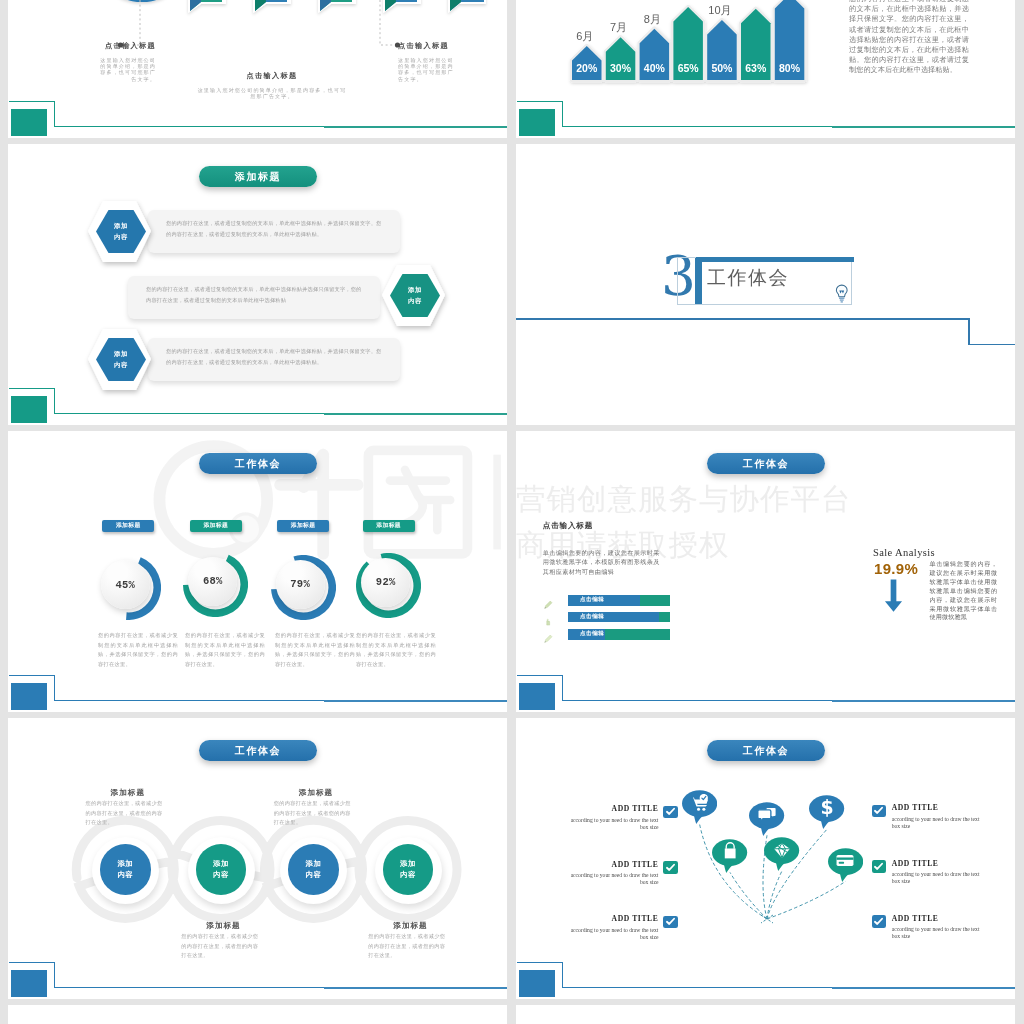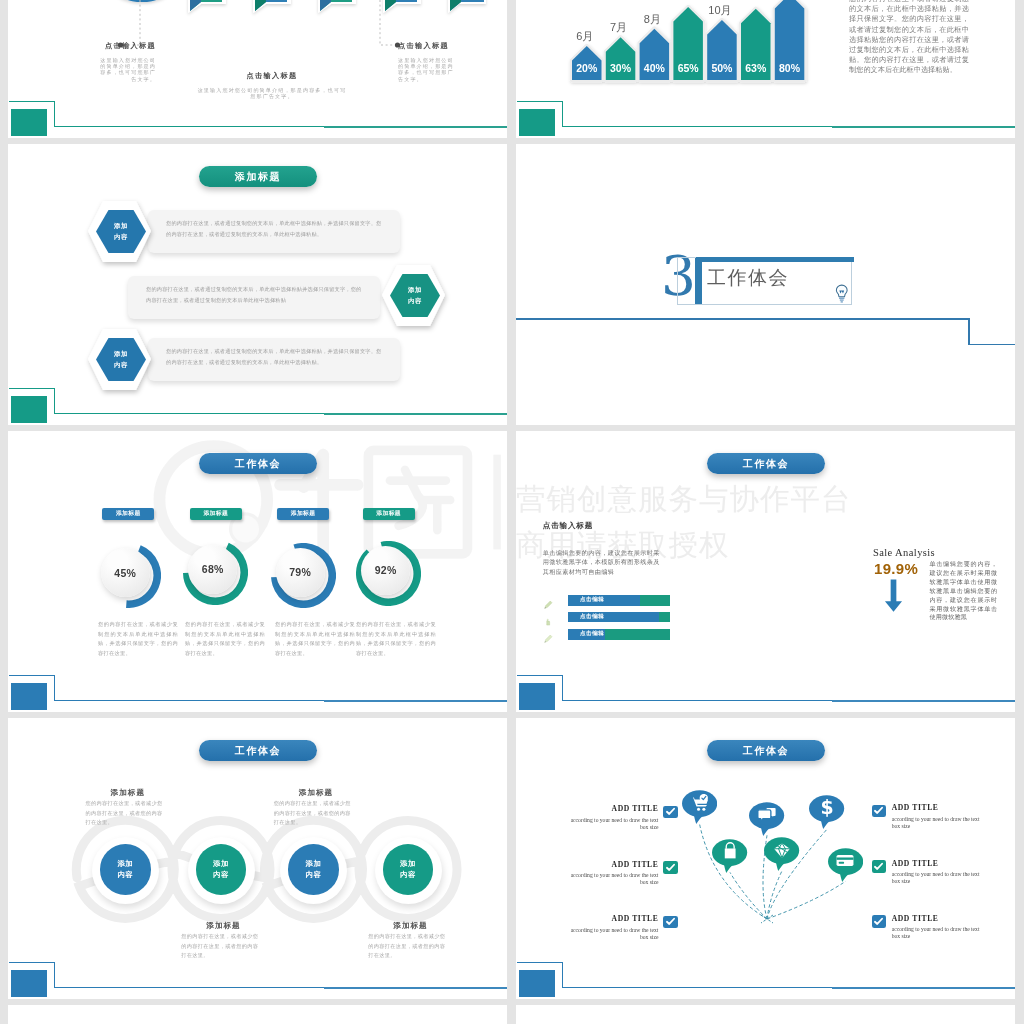--- a/index.html
+++ b/index.html
@@ -70,21 +70,21 @@
   .sec-bar{position:absolute;left:33px;top:0px;width:6.5px;height:48.5px;background:#2f7cb0;}
   .sec-frame{position:absolute;left:15px;top:0px;width:175px;height:48.5px;border:1px solid #bccfdd;box-sizing:border-box;}
   .sec-top{position:absolute;left:18px;top:-1px;width:158px;height:5.5px;background:#2f7cb0;}
   .sec-title{position:absolute;left:29px;top:10.5px;font-size:19px;color:#5e5e5e;letter-spacing:1.5px;font-family:"Liberation Sans",sans-serif;line-height:20px;}
   .bulb{position:absolute;left:157px;top:26.5px;width:13.5px;height:19.7px;}
   .sec-line{position:absolute;left:-6px;top:174px;width:460px;height:1.5px;background:#3279ae;}
   .sec-step{position:absolute;left:452px;top:174px;width:1.5px;height:27px;background:#3279ae;}
   .sec-line2{position:absolute;left:452px;top:199.5px;width:52px;height:1.5px;background:#3279ae;}
 
   
-  .kpis{position:absolute;left:0;top:4px;width:438px;height:281px;}
+  .kpis{position:absolute;left:0;top:16px;width:438px;height:281px;font-family:Liberation Mono, monospace;}
   .kpi-lab{position:absolute;width:52px;height:12.8px;border-radius:2px;color:#fff;font-size:5.8px;font-weight:bold;
            display:flex;align-items:center;justify-content:center;box-shadow:1px 2px 3px rgba(0,0,0,.26);letter-spacing:.4px;}
   .kpi-txt{position:absolute;font-size:5.2px;color:#a0a0a0;line-height:9.6px;width:80px;text-align:justify;letter-spacing:.3px;}
   .wm-block{position:absolute;left:145px;top:4px;width:420px;height:145px;opacity:.62;}
 
   
   .wm-text{position:absolute;left:0px;top:45px;width:490px;color:#ededed;font-size:29.5px;font-weight:normal;line-height:46px;letter-spacing:1px;}
   .sa-sub{position:absolute;left:26.8px;top:90px;font-size:7.6px;font-weight:bold;color:#3c3c3c;letter-spacing:.8px;}
   .sa-body{position:absolute;left:26.8px;top:117px;width:117px;font-size:6.2px;color:#6f6f6f;line-height:9.4px;text-align:justify;letter-spacing:.3px;}
   .sa-bars{position:absolute;left:26.8px;top:164px;width:150px;height:60px;}

